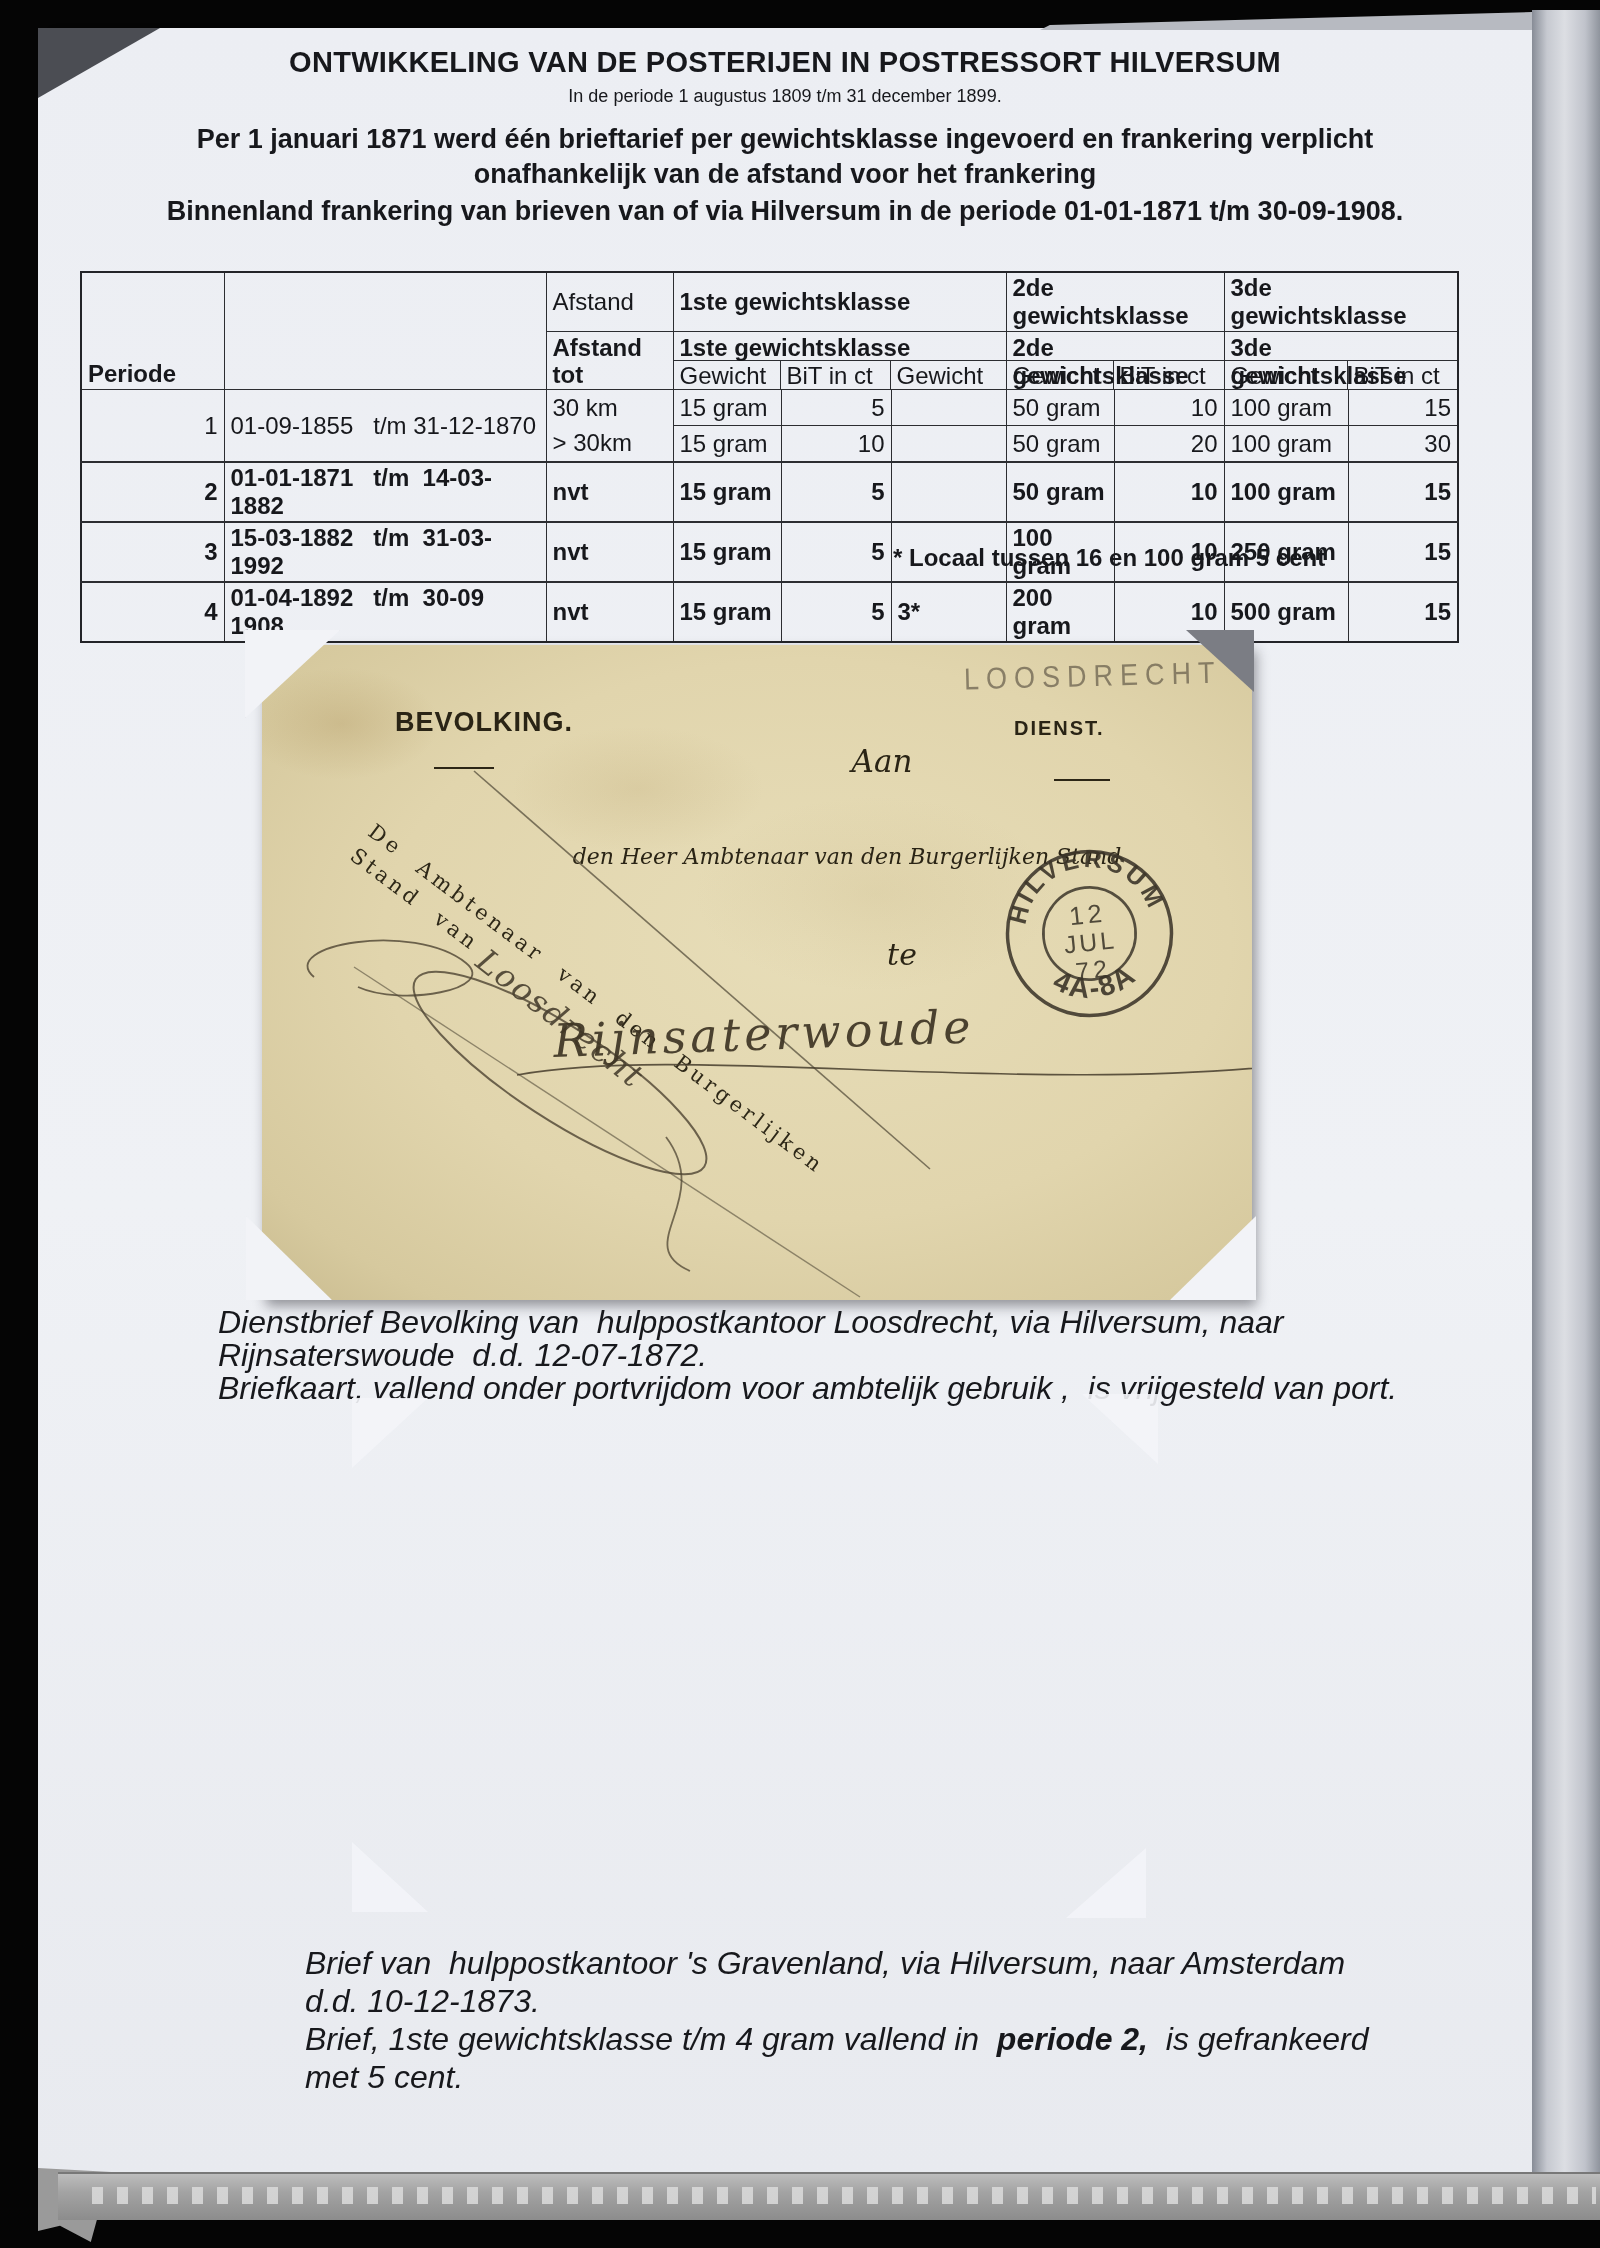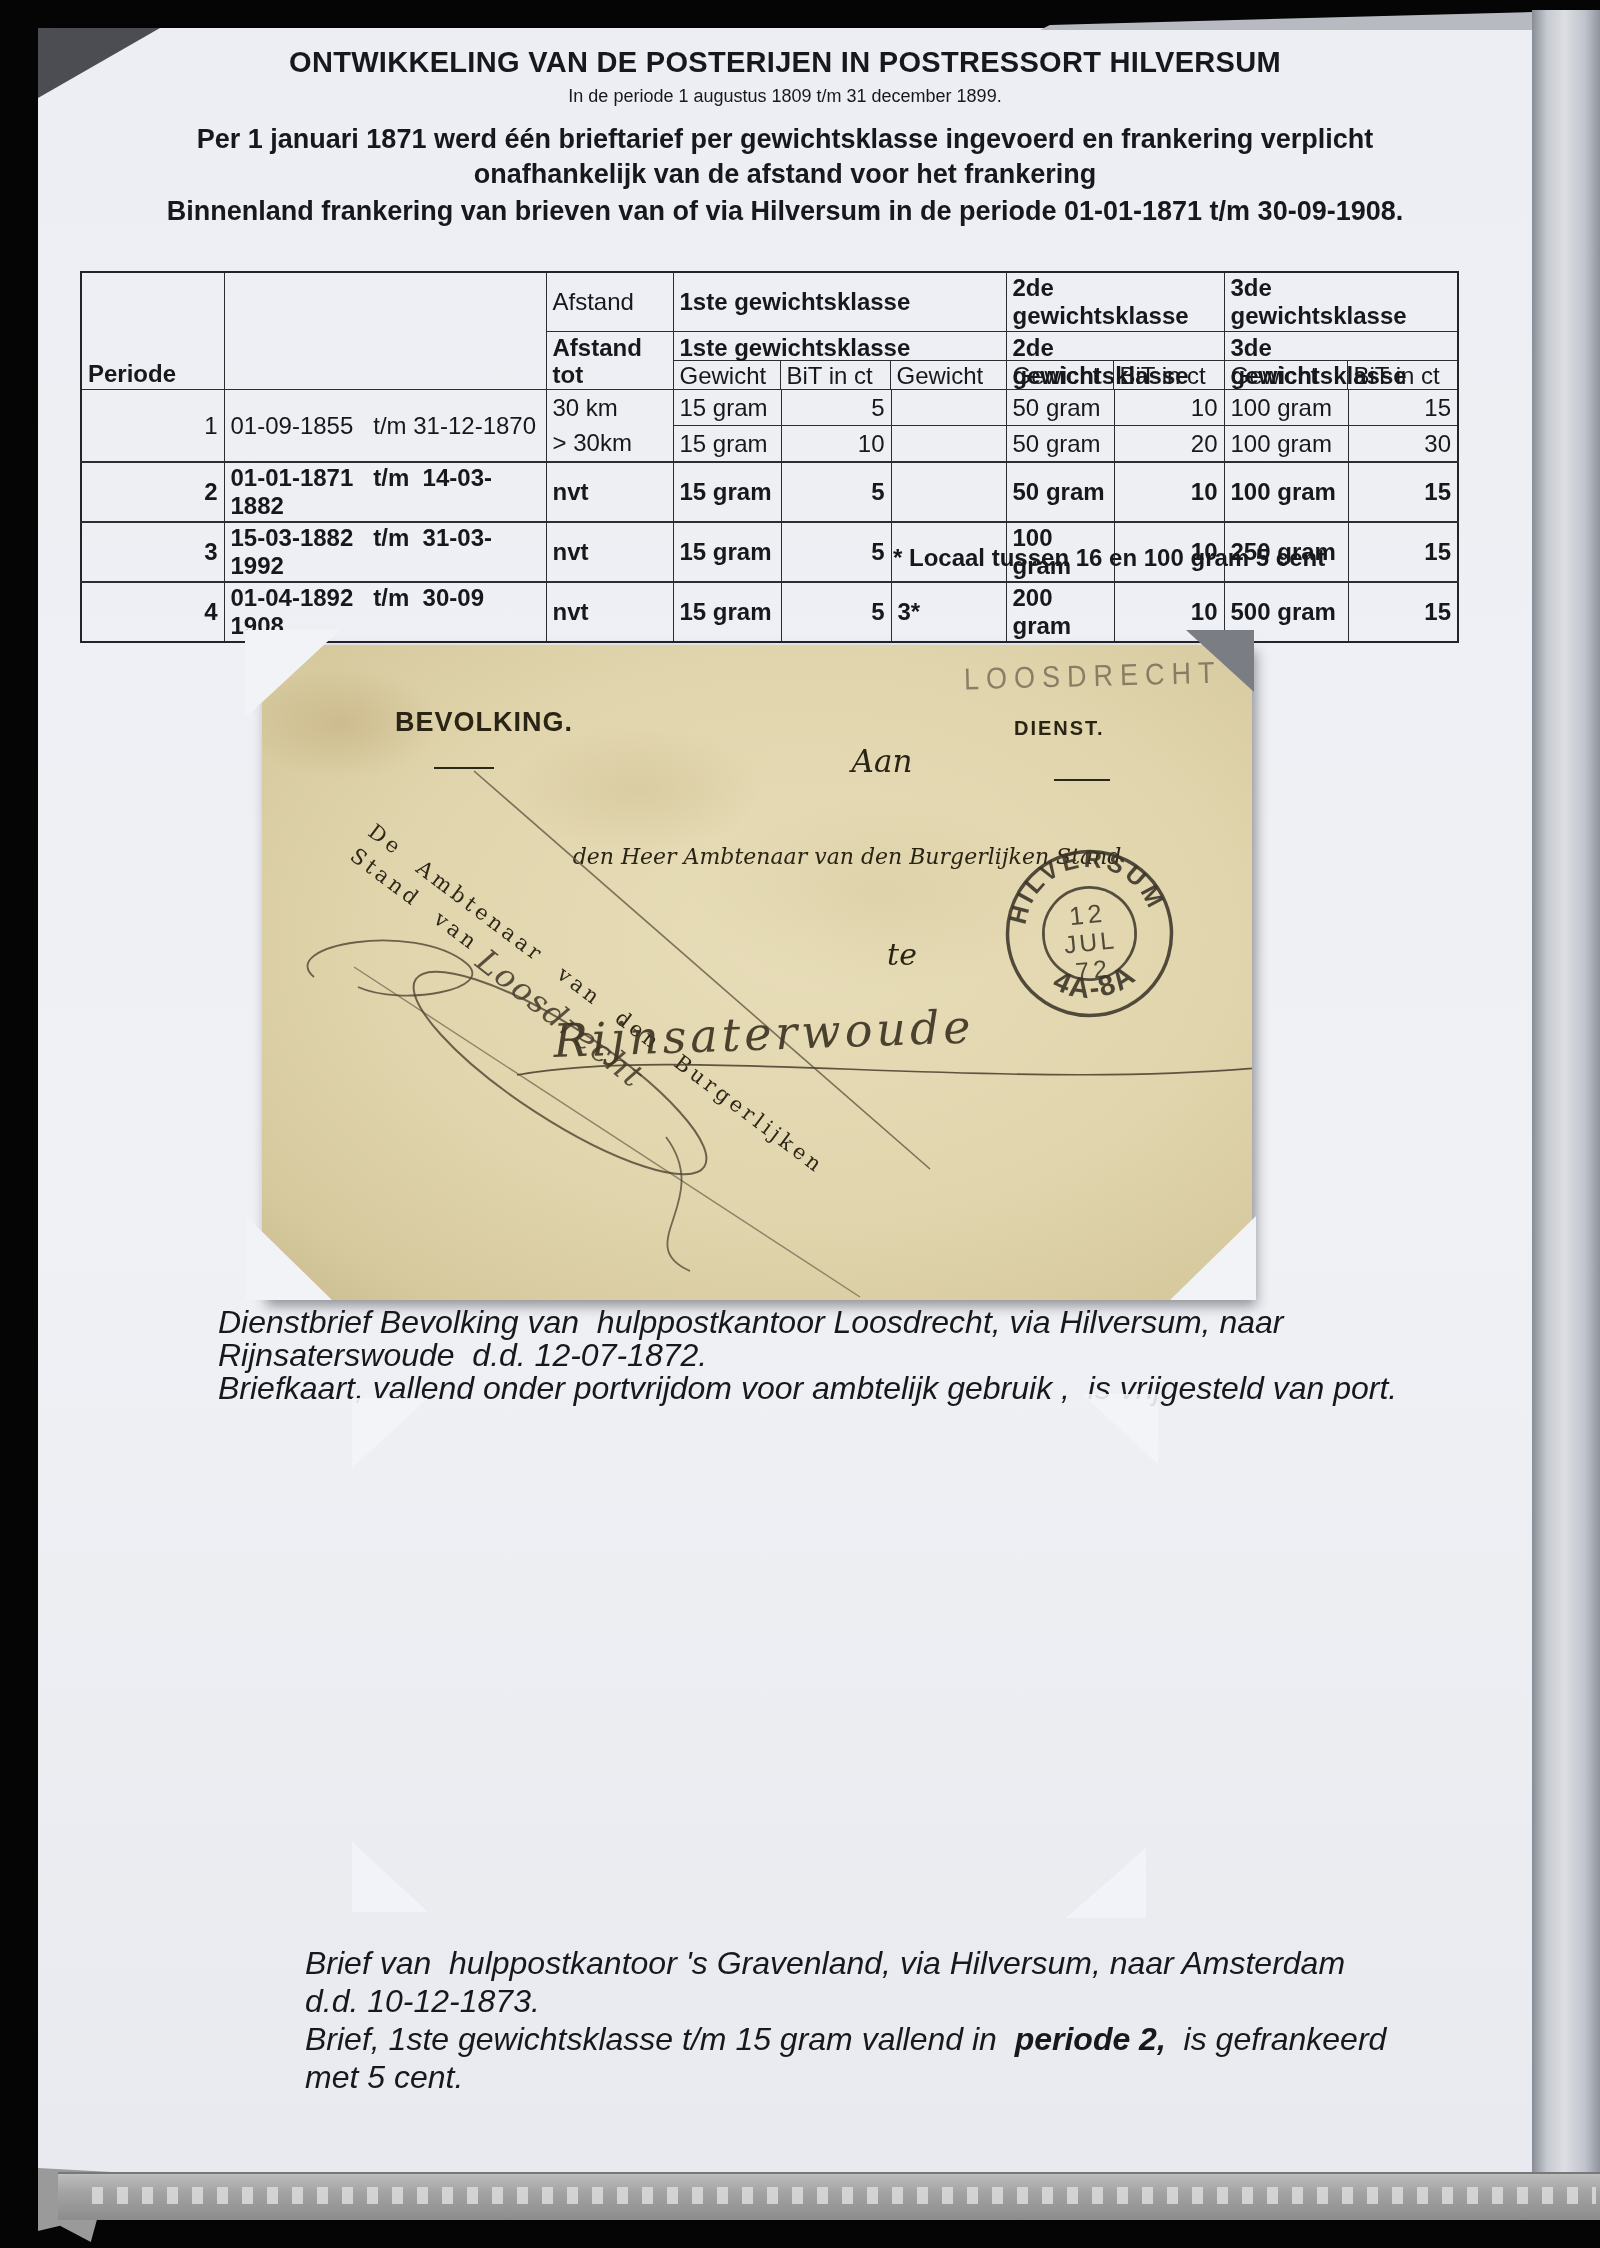--- a/index.html
+++ b/index.html
@@ -304,17 +304,17 @@
   <div class="pre">Briefkaart, vallend onder portvrijdom voor ambtelijk gebruik ,  is vrijgesteld van port.</div>
 </div>
 
 <div class="mt mt-tl"></div>
 <div class="mt mt-tr"></div>
 <div class="mt mt-bl"></div>
 <div class="mt mt-br"></div>
 
 <div class="caption cap2">
   <div class="pre">Brief van  hulppostkantoor 's Gravenland, via Hilversum, naar Amsterdam  d.d. 10-12-1873.</div>
-  <div class="pre"><span>Brief, 1ste gewichtsklasse t/m 15 gram vallend in  </span><span class="bold">periode 2,</span><span>  is gefrankeerd met 5 cent.</span></div>
+  <div class="pre"><span>Brief, 1ste gewichtsklasse t/m 4 gram vallend in  </span><span class="bold">periode 2,</span><span>  is gefrankeerd met 5 cent.</span></div>
 </div>
 
 <div class="strip-blob"></div>
 <div class="strip"></div>
 
 </body></html>

